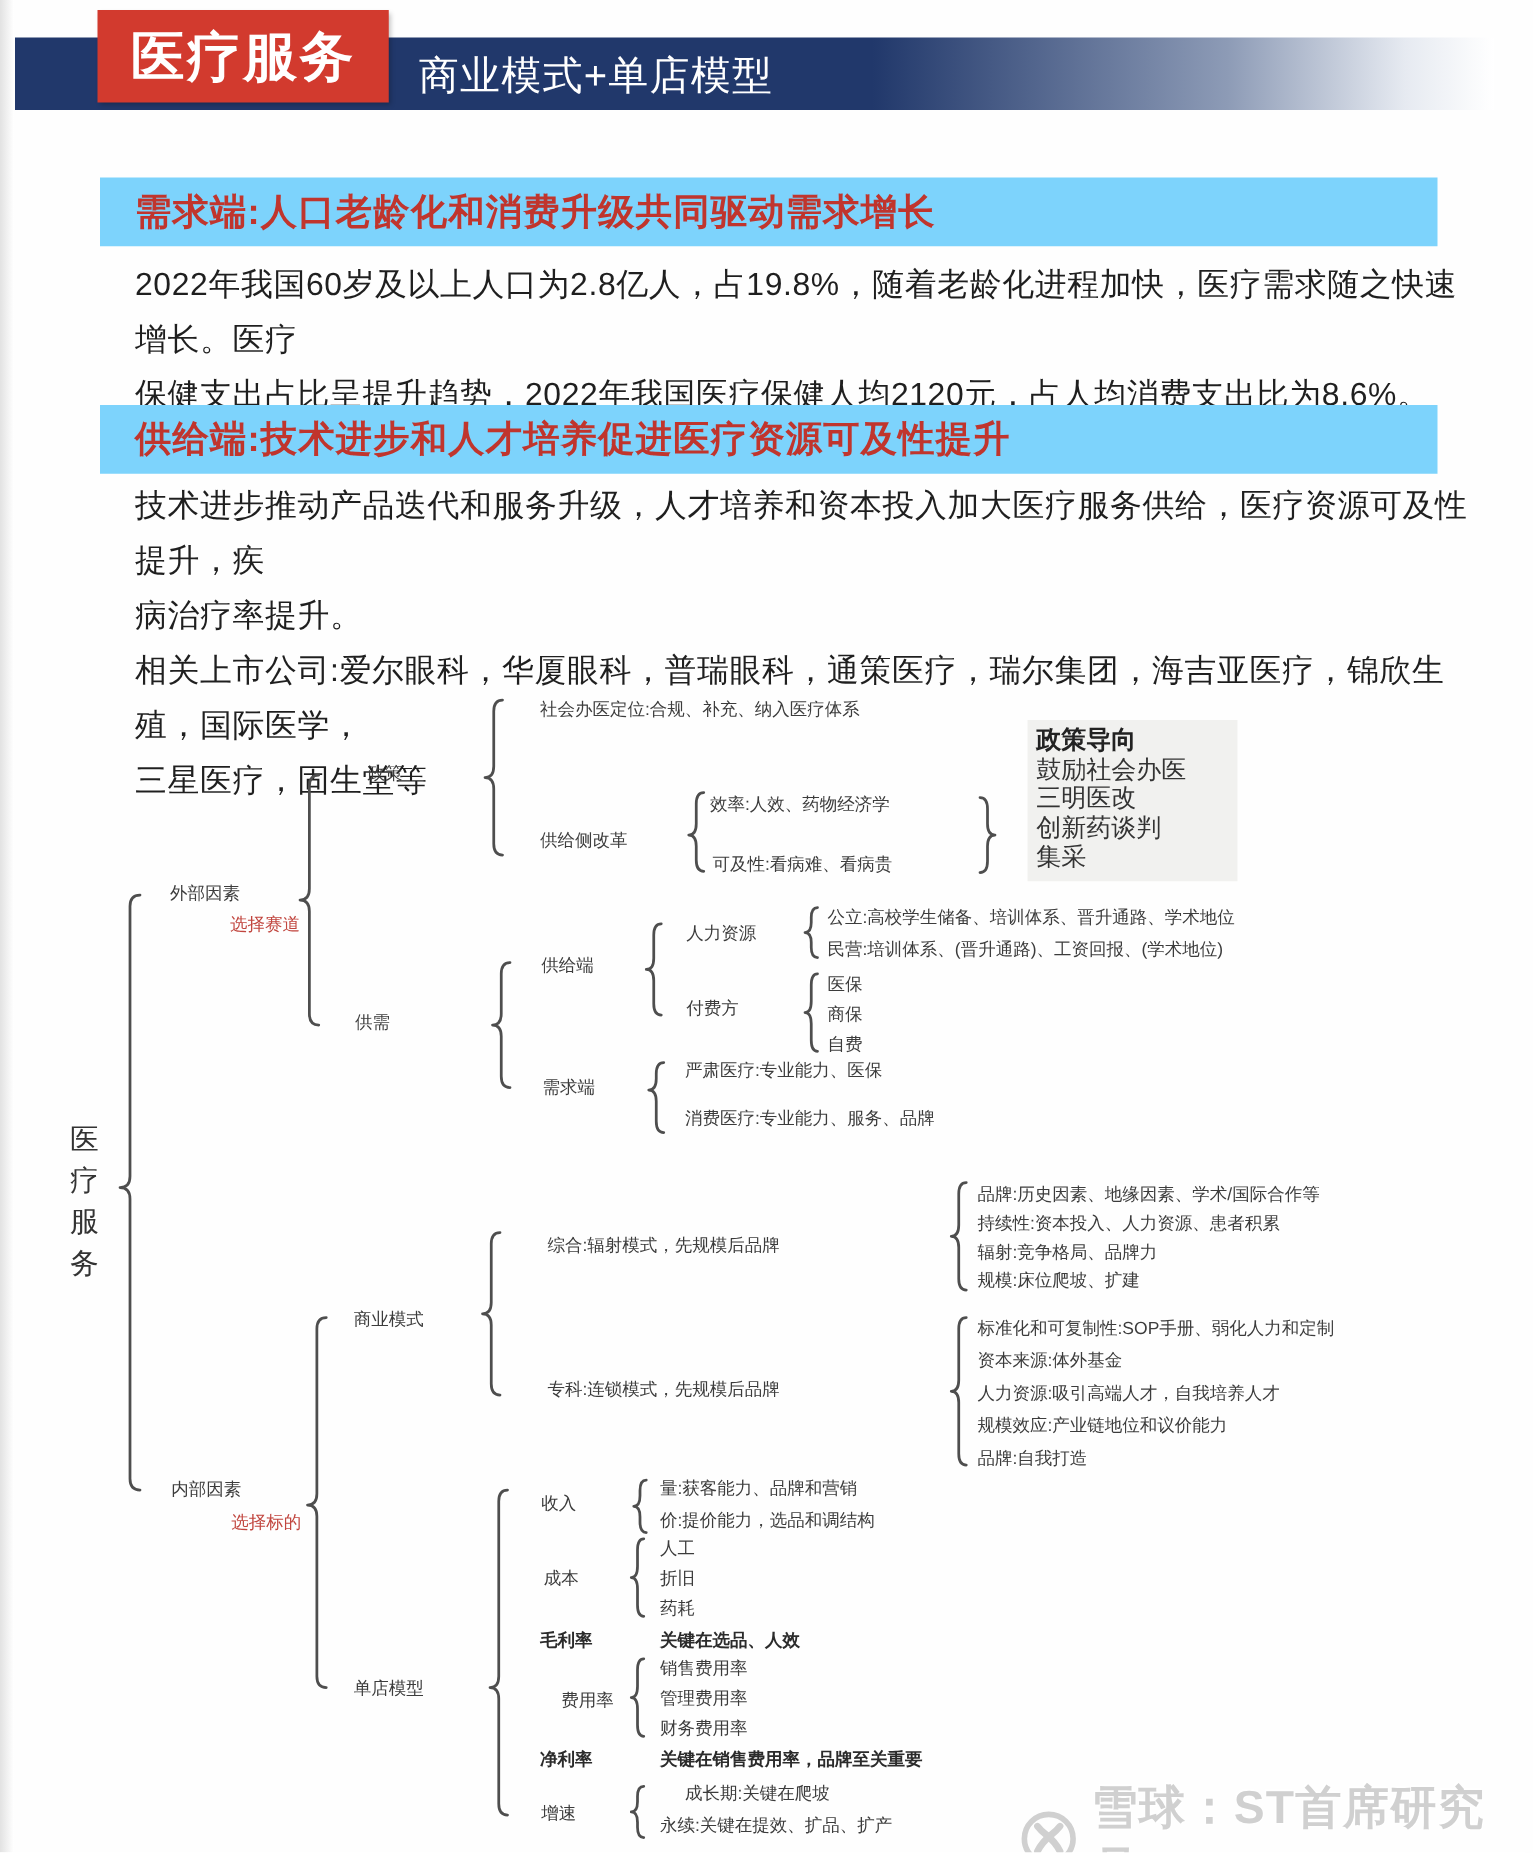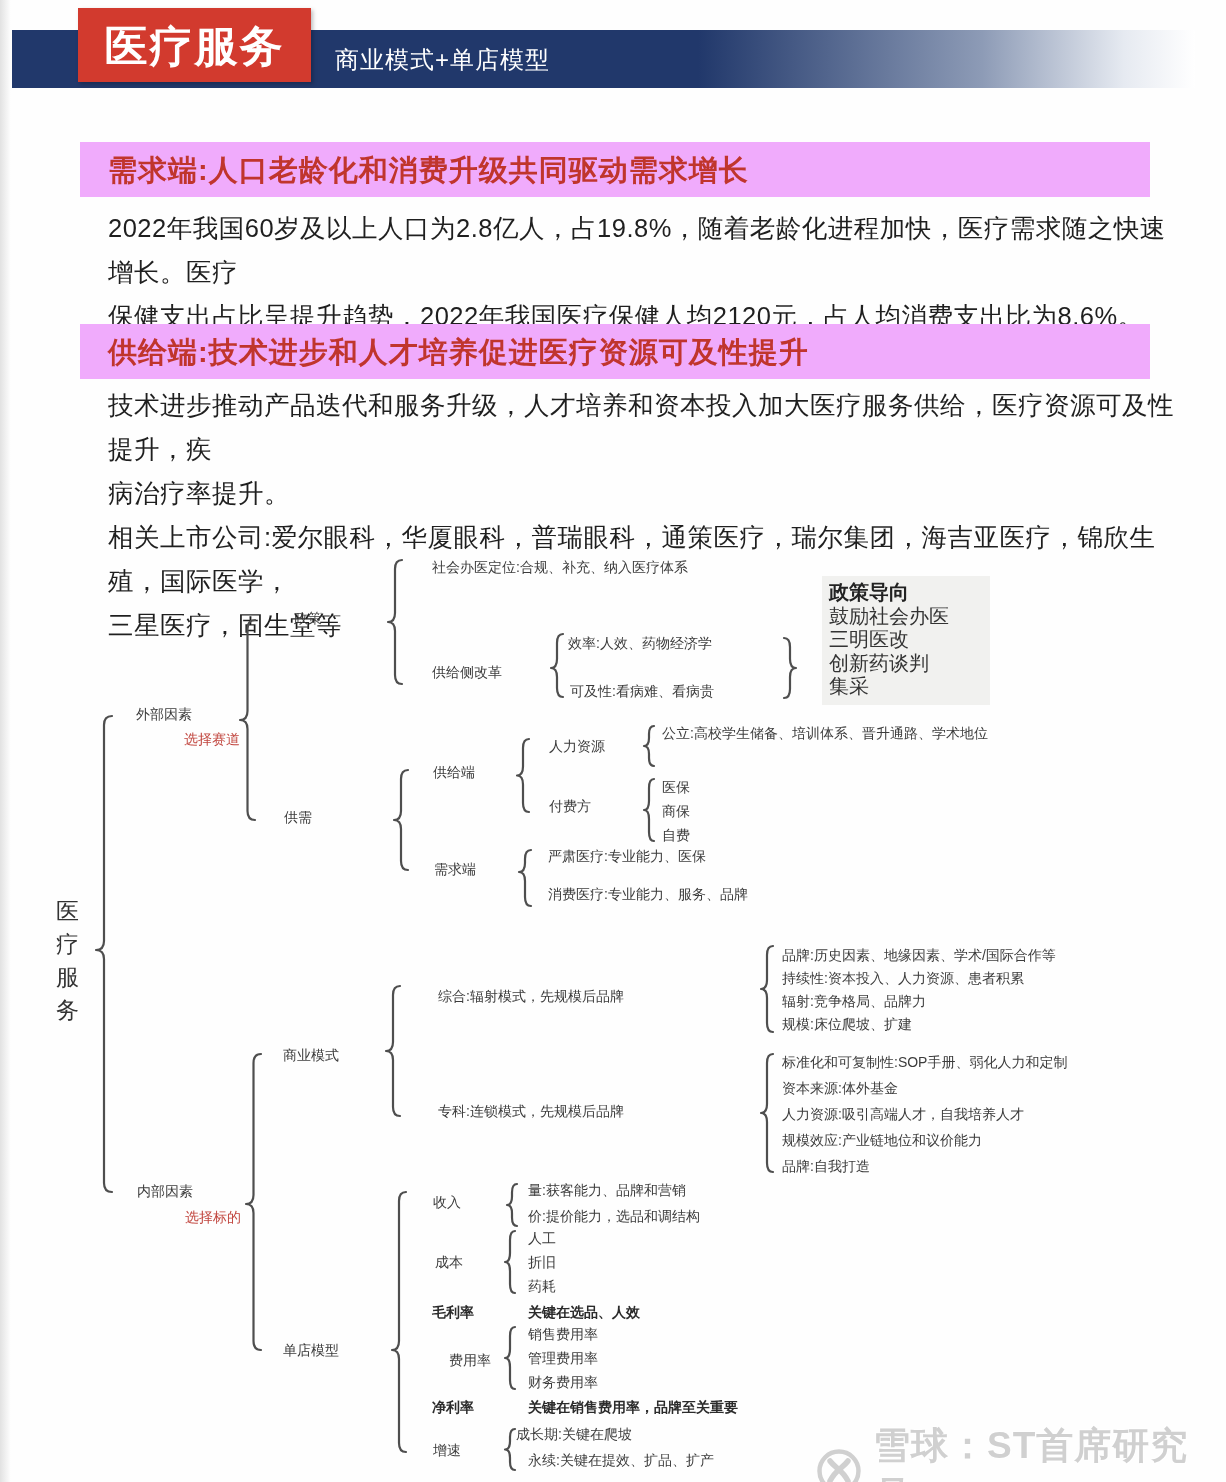--- a/index.html
+++ b/index.html
@@ -11,27 +11,27 @@
   .page{
     position:relative; width:1226px; height:1482px; overflow:hidden;
     background:#fefefe; font-family:"Liberation Sans","DejaVu Sans",sans-serif;
   }
   .scan-edge{position:absolute;left:0;top:0;width:11px;height:100%;
     background:linear-gradient(90deg,#e2e2e2,#f6f6f6 70%,#ffffff);}
   
   .topbar{position:absolute;left:12px;top:30px;width:1183px;height:58px;
     background:linear-gradient(90deg,var(--navy) 0%,var(--navy) 58%,#8d9bb6 82%,#e6eaf1 94%,#ffffff 100%);}
   .topbar-title{position:absolute;left:323px;top:0;height:58px;line-height:60px;
-    color:#ffffff;font-size:24px;letter-spacing:1px;}
+    color:#ffffff;font-size:32px;letter-spacing:1px;}
   .badge{position:absolute;left:78px;top:8px;width:233px;height:74px;
     background:var(--badge-red);color:#fff;font-size:43px;font-weight:bold;
     text-align:center;line-height:76px;letter-spacing:2px;
     box-shadow:2px 2px 4px rgba(0,0,0,.25);}
   
-  .sec-h{position:absolute;left:80px;width:1070px;height:55px;background:#f0abfc;}
+  .sec-h{position:absolute;left:80px;width:1070px;height:55px;background:#7dd3fc;}
   .sec-h span{display:block;margin-left:28px;line-height:56px;font-size:29px;
     font-weight:bold;color:var(--heading-red);letter-spacing:1px;}
   .body{position:absolute;left:108px;width:1080px;margin:0;font-size:25.5px;
     line-height:44px;color:#1f1f1f;white-space:pre-line;letter-spacing:.5px;}
   
   #braces{position:absolute;left:0;top:0;width:1226px;height:1482px;pointer-events:none;}
   .brace{fill:none;stroke:#4e4e4e;stroke-width:2.2;stroke-linecap:round;stroke-linejoin:round;}
   .tn{position:absolute;font-size:14px;color:var(--ink);white-space:nowrap;line-height:22px;}
   .tn.b{font-weight:bold;color:#2b2b2b;}
   .tn.red{color:var(--accent-red);margin-left:48px;}
@@ -109,20 +109,21 @@
     <div>集采</div>
   </div>
 
   <div class="tn" style="left:136px;top:703px">外部因素</div>
   <div class="tn red" style="left:136px;top:728px">选择赛道</div>
 
   <div class="tn" style="left:284px;top:806px">供需</div>
   <div class="tn" style="left:433px;top:761px">供给端</div>
   <div class="tn" style="left:549px;top:735px">人力资源</div>
   <div class="tn" style="left:662px;top:722px">公立:高校学生储备、培训体系、晋升通路、学术地位</div>
+  <div class="tn" style="left:662px;top:748px">民营:培训体系、(晋升通路)、工资回报、(学术地位)</div>
   <div class="tn" style="left:549px;top:795px">付费方</div>
   <div class="tn" style="left:662px;top:776px">医保</div>
   <div class="tn" style="left:662px;top:800px">商保</div>
   <div class="tn" style="left:662px;top:824px">自费</div>
   <div class="tn" style="left:434px;top:858px">需求端</div>
   <div class="tn" style="left:548px;top:845px">严肃医疗:专业能力、医保</div>
   <div class="tn" style="left:548px;top:883px">消费医疗:专业能力、服务、品牌</div>
 
   <div class="tn" style="left:438px;top:985px">综合:辐射模式，先规模后品牌</div>
   <div class="tn" style="left:782px;top:944px">品牌:历史因素、地缘因素、学术/国际合作等</div>
@@ -151,21 +152,21 @@
   <div class="tn" style="left:528px;top:1275px">药耗</div>
   <div class="tn b" style="left:432px;top:1301px">毛利率</div>
   <div class="tn b" style="left:528px;top:1301px">关键在选品、人效</div>
   <div class="tn" style="left:449px;top:1349px">费用率</div>
   <div class="tn" style="left:528px;top:1323px">销售费用率</div>
   <div class="tn" style="left:528px;top:1347px">管理费用率</div>
   <div class="tn" style="left:528px;top:1371px">财务费用率</div>
   <div class="tn b" style="left:432px;top:1396px">净利率</div>
   <div class="tn b" style="left:528px;top:1396px">关键在销售费用率，品牌至关重要</div>
   <div class="tn" style="left:433px;top:1439px">增速</div>
-  <div class="tn" style="left:516px;top:1423px">成长期:关键在爬坡</div>
+  <div class="tn" style="left:548px;top:1423px">成长期:关键在爬坡</div>
   <div class="tn" style="left:528px;top:1449px">永续:关键在提效、扩品、扩产</div>
 
   <div class="wm">
     <svg width="46" height="46" viewBox="0 0 46 46">
       <circle cx="23" cy="23" r="19.5" fill="none" stroke="#d0d0d0" stroke-width="4.5"></circle>
       <path d="M14 13 C 20 21, 26 21, 32 33" fill="none" stroke="#d0d0d0" stroke-width="5.5" stroke-linecap="round"></path>
       <path d="M32 13 C 26 21, 20 21, 14 33" fill="none" stroke="#d0d0d0" stroke-width="5.5" stroke-linecap="round"></path>
     </svg>
     <span class="wm-text">雪球：ST首席研究员</span>
   </div>

